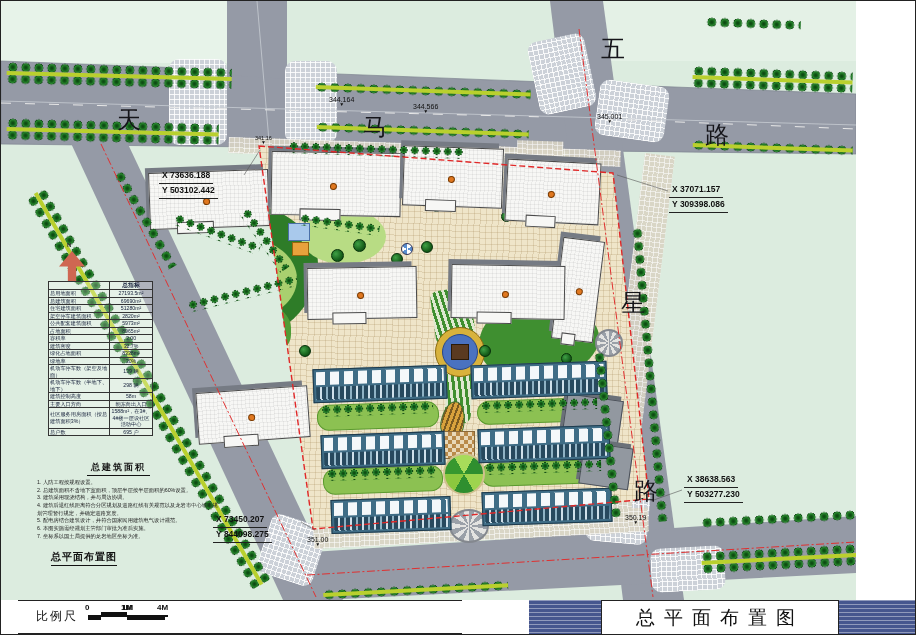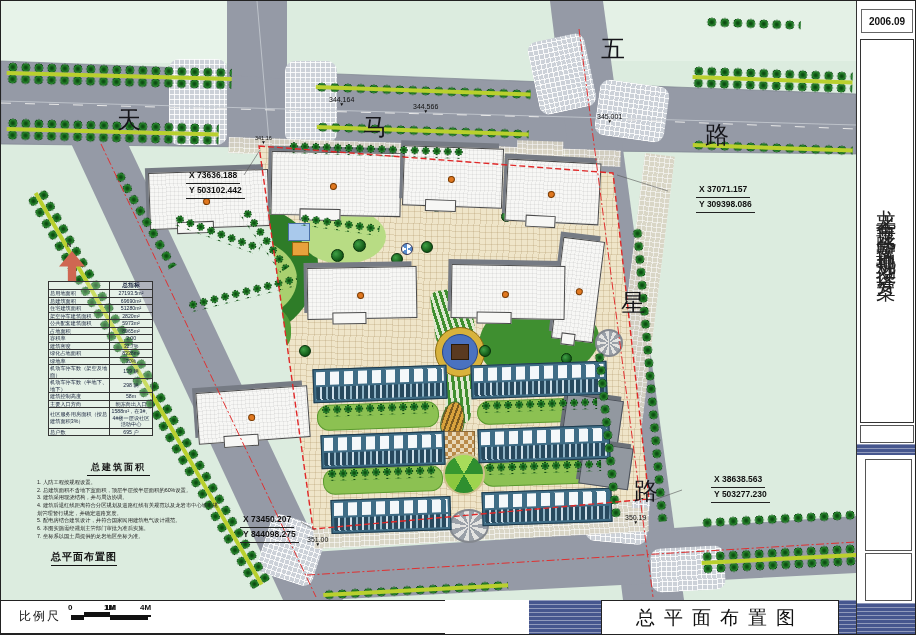--- a/index.html
+++ b/index.html
@@ -66,38 +66,38 @@
   .rbl::before{content:"";position:absolute;left:2px;right:2px;top:2px;height:42%;
     background:repeating-linear-gradient(90deg,#f4f8fa 0 9px,#3f6d86 9px 14px);}
   .rbl::after{content:"";position:absolute;left:2px;right:2px;bottom:2px;height:40%;
     background:repeating-linear-gradient(90deg,#27495e 0 4px,#cfe0ea 4px 6px,#27495e 6px 10px,#8fb2c4 10px 12px);}
   
   .roadchar{position:absolute;font-size:24px;color:#15151a;font-family:"Liberation Serif",serif;}
   .elev{position:absolute;font-size:7px;color:#111;white-space:nowrap;}
   .elev .tri{display:block;text-align:center;font-size:5px;line-height:3px;}
   .elev.tiny{font-size:5.5px;}
   .coord{position:absolute;font-size:8.5px;font-weight:bold;color:#111;white-space:nowrap;line-height:1.5;}
-  .coord div{border-bottom:1px solid #222;padding:0 3px 1px 3px;width:fit-content;margin-left:27px;}
+  .coord div{border-bottom:1px solid #222;padding:0 3px 1px 3px;width:fit-content;}
   
   .north{position:absolute;left:58px;top:250px;width:26px;height:30px;background:#cf6752;
     clip-path:polygon(50% 0,100% 52%,66% 52%,66% 100%,34% 100%,34% 52%,0 52%);filter:drop-shadow(0 0 .5px #6a1a10);}
   .nlabel{position:absolute;left:66px;top:241px;font-size:6px;color:#333;font-weight:bold;}
   table.ind{position:absolute;left:47px;top:280px;width:105px;border-collapse:collapse;
     font-size:5.2px;color:#15203a;background:rgba(255,255,255,.25);}
   table.ind td{border:.5px solid #333;padding:0 1px;line-height:1.25;}
   table.ind td.v{width:40px;text-align:center;}
   table.ind tr.hd td{font-size:5.8px;font-weight:bold;text-align:center;}
   .notes-title{position:absolute;left:86px;top:460px;font-size:9px;font-weight:bold;color:#111;
     border-bottom:1px solid #111;padding:0 4px 1px;letter-spacing:2px;}
   .notes{position:absolute;left:36px;top:478px;width:182px;font-size:5.3px;color:#222;line-height:1.45;}
   .plan-cap{position:absolute;left:50px;top:549px;font-size:10px;font-weight:bold;color:#111;
     border-bottom:1px solid #111;padding-bottom:1px;letter-spacing:1px;}
   
   .strip{position:absolute;top:599px;height:36px;background:#fff;border-top:1.5px solid #222;box-sizing:border-box;}
-  .strip.l{left:0;width:444px;border-bottom:3px double #222;}
+  .strip.l{left:17px;width:444px;border-bottom:3px double #222;}
   .scale-label{position:absolute;left:18px;top:7px;font-size:12px;color:#111;letter-spacing:2px;}
   .tick{position:absolute;top:2px;font-size:8px;font-weight:bold;color:#111;}
   .sbase{position:absolute;left:70px;top:14px;width:80px;height:1.5px;background:#111;}
   .sseg{position:absolute;height:3.5px;background:#111;}
   .band{position:absolute;top:599px;height:36px;background:#46568e;
     background-image:repeating-linear-gradient(180deg,rgba(255,255,255,.4) 0 1px,transparent 1px 4px);}
   .titlebox{position:absolute;left:600px;top:599px;width:238px;height:36px;background:#fff;border:1.5px solid #222;
     box-sizing:border-box;display:flex;align-items:center;justify-content:center;
     font-size:19px;letter-spacing:9px;color:#111;font-family:"Liberation Serif",serif;}
   
@@ -395,24 +395,13 @@
     <span class="sbase"></span>
     <span class="sseg" style="left:70px;top:15px;width:13px;"></span>
     <span class="sseg" style="left:83px;top:11px;width:26px;"></span>
     <span class="sseg" style="left:109px;top:15px;width:38px;"></span>
   </div>
   <div class="strip" style="left:528px;width:0;"></div>
   <div class="band" style="left:528px;width:72px;"></div>
   <div class="titlebox">总平面布置图</div>
   <div class="band" style="left:838px;width:78px;"></div>
 
-  <div class="sidebar">
-    <div class="datebox">2006.09</div>
-    <div class="tallbox">
-      <div class="vtitle">龙岩市莲花路安置地规划设计方案</div>
-    </div>
-    <div class="sbox" style="left:3px;top:424px;width:52px;height:16px;"></div>
-    <div class="sband" style="top:443px;height:11px;"></div>
-    <div class="sbox" style="left:8px;top:458px;width:45px;height:90px;"></div>
-    <div class="sbox" style="left:8px;top:552px;width:45px;height:46px;"></div>
-    <div class="sband" style="top:602px;height:33px;"></div>
-  </div>
 </div>
 
 </body></html>

